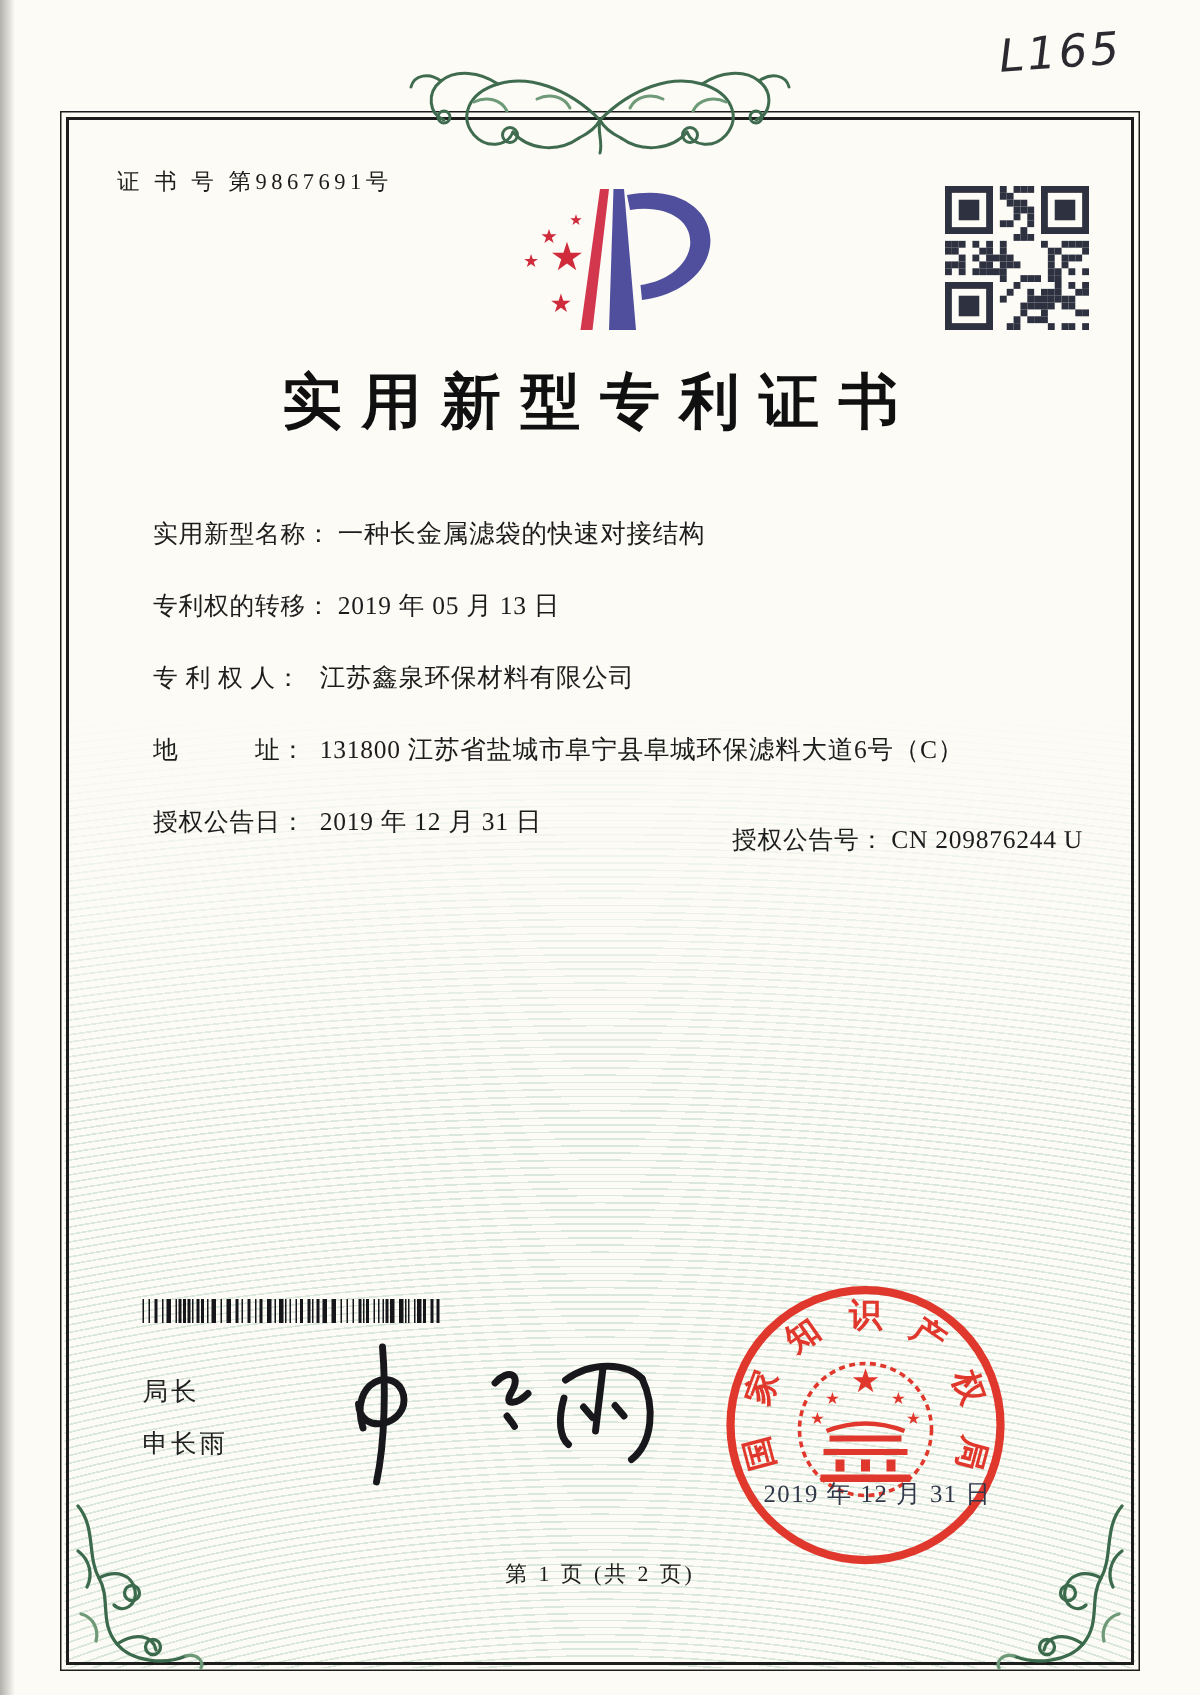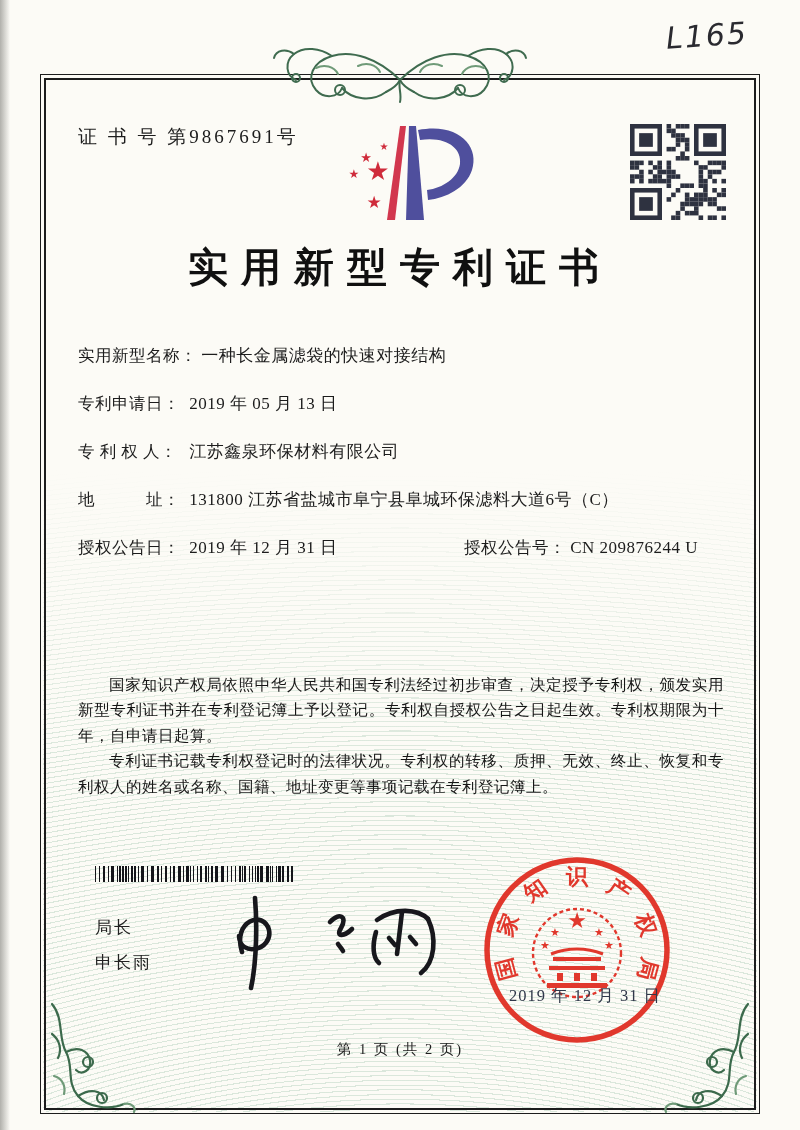--- a/index.html
+++ b/index.html
@@ -14,30 +14,30 @@
     background-image:
       linear-gradient(180deg,rgba(252,251,246,1) 0%,rgba(252,251,246,0) 45%),
       repeating-radial-gradient(120% 70% at 50% 140%,rgba(140,185,158,.30) 0 2px,rgba(255,255,255,0) 2px 9px);
   }
   .frame{position:absolute;left:40px;top:74px;right:40px;bottom:16px;
     border:1px solid #1d1d1d;z-index:1;}
   .frame-inner{position:absolute;inset:3px;border:2px solid #1d1d1d;}
   .handwritten{position:absolute;right:52px;top:18px;font-size:30px;color:#2a2a30;
     font-family:"DejaVu Sans","Liberation Sans",sans-serif;font-style:italic;
     transform:rotate(-4deg);letter-spacing:2px;z-index:5;}
-  .cert-no{position:absolute;left:78px;top:124px;font-size:19px;letter-spacing:3px;z-index:3;}
+  .cert-no{position:absolute;left:78px;top:112px;font-size:15px;letter-spacing:3px;z-index:3;}
   .logo{position:absolute;left:340px;top:112px;width:165px;height:125px;z-index:3;}
   .qr{position:absolute;left:630px;top:124px;width:96px;height:96px;z-index:3;}
   .title{position:absolute;left:0;right:0;top:240px;text-align:center;
     font-size:40px;font-weight:bold;letter-spacing:13px;color:#101010;z-index:3;}
   .fields{position:absolute;left:78px;top:344px;width:660px;z-index:3;font-size:16.5px;}
   .field-row{position:relative;height:48px;line-height:24px;}
-  .field-label{display:inline-block;min-width:107px;letter-spacing:.5px;}
+  .field-label{display:inline-block;min-width:107px;letter-spacing:.5px;margin-left:24px;}
   .field-value{font-size:17px;letter-spacing:.5px;}
-  .pair2{position:absolute;left:386px;top:0;white-space:nowrap;}
+  .pair2{position:absolute;left:386px;top:12px;white-space:nowrap;}
   .body-text{position:absolute;left:78px;right:76px;top:672px;z-index:3;}
   .body-text p{margin:0;text-indent:2em;font-size:15.5px;line-height:1.64;
     text-align:justify;letter-spacing:.5px;color:#161616;}
   .barcode{position:absolute;left:95px;top:866px;width:208px;height:16px;z-index:3;
     display:flex;align-items:stretch;}
   .barcode i{display:block;background:#15151a;height:100%;}
   .signer{position:absolute;left:95px;top:916px;z-index:3;
     font-family:"Liberation Sans","DejaVu Sans",sans-serif;font-size:17px;color:#222;}
   .signer div{margin-bottom:12px;letter-spacing:2px;font-family:Liberation Serif, serif;}
   .signature{position:absolute;left:212px;top:890px;width:235px;height:105px;z-index:4;}
@@ -267,45 +267,41 @@
   </div>
 
   <div class="title">实用新型专利证书</div>
 
   <div class="fields">
     <div class="field-row">
       <span class="field-label">实用新型名称：</span>
       <span class="field-value">一种长金属滤袋的快速对接结构</span>
     </div>
     <div class="field-row">
-      <span class="field-label">专利申请日：</span>
+      <span class="field-label">专利权的转移：</span>
       <span class="field-value">2019 年 05 月 13 日</span>
     </div>
     <div class="field-row">
       <span class="field-label">专 利 权 人：</span>
       <span class="field-value">江苏鑫泉环保材料有限公司</span>
     </div>
     <div class="field-row">
       <span class="field-label">地　　　址：</span>
       <span class="field-value">131800 江苏省盐城市阜宁县阜城环保滤料大道6号（C）</span>
     </div>
     <div class="field-row">
       <span class="field-label">授权公告日：</span>
       <span class="field-value">2019 年 12 月 31 日</span>
       <span class="pair2">
         <span class="field-label" style="min-width:0">授权公告号：</span>
         <span class="field-value">CN 209876244 U</span>
       </span>
     </div>
   </div>
 
-  <div class="body-text">
-    <p>国家知识产权局依照中华人民共和国专利法经过初步审查，决定授予专利权，颁发实用新型专利证书并在专利登记簿上予以登记。专利权自授权公告之日起生效。专利权期限为十年，自申请日起算。</p>
-    <p>专利证书记载专利权登记时的法律状况。专利权的转移、质押、无效、终止、恢复和专利权人的姓名或名称、国籍、地址变更等事项记载在专利登记簿上。</p>
-  </div>
 
   <div class="barcode" id="barcode">
       <i style="width: 1px; margin-right: 3px;"></i>
       <i style="width: 1px; margin-right: 3px;"></i>
       <i style="width: 2px; margin-right: 3px;"></i>
       <i style="width: 1px; margin-right: 2px;"></i>
       <i style="width: 3px; margin-right: 3px;"></i>
       <i style="width: 1px; margin-right: 1px;"></i>
       <i style="width: 2px; margin-right: 1px;"></i>
       <i style="width: 2px; margin-right: 1px;"></i>

